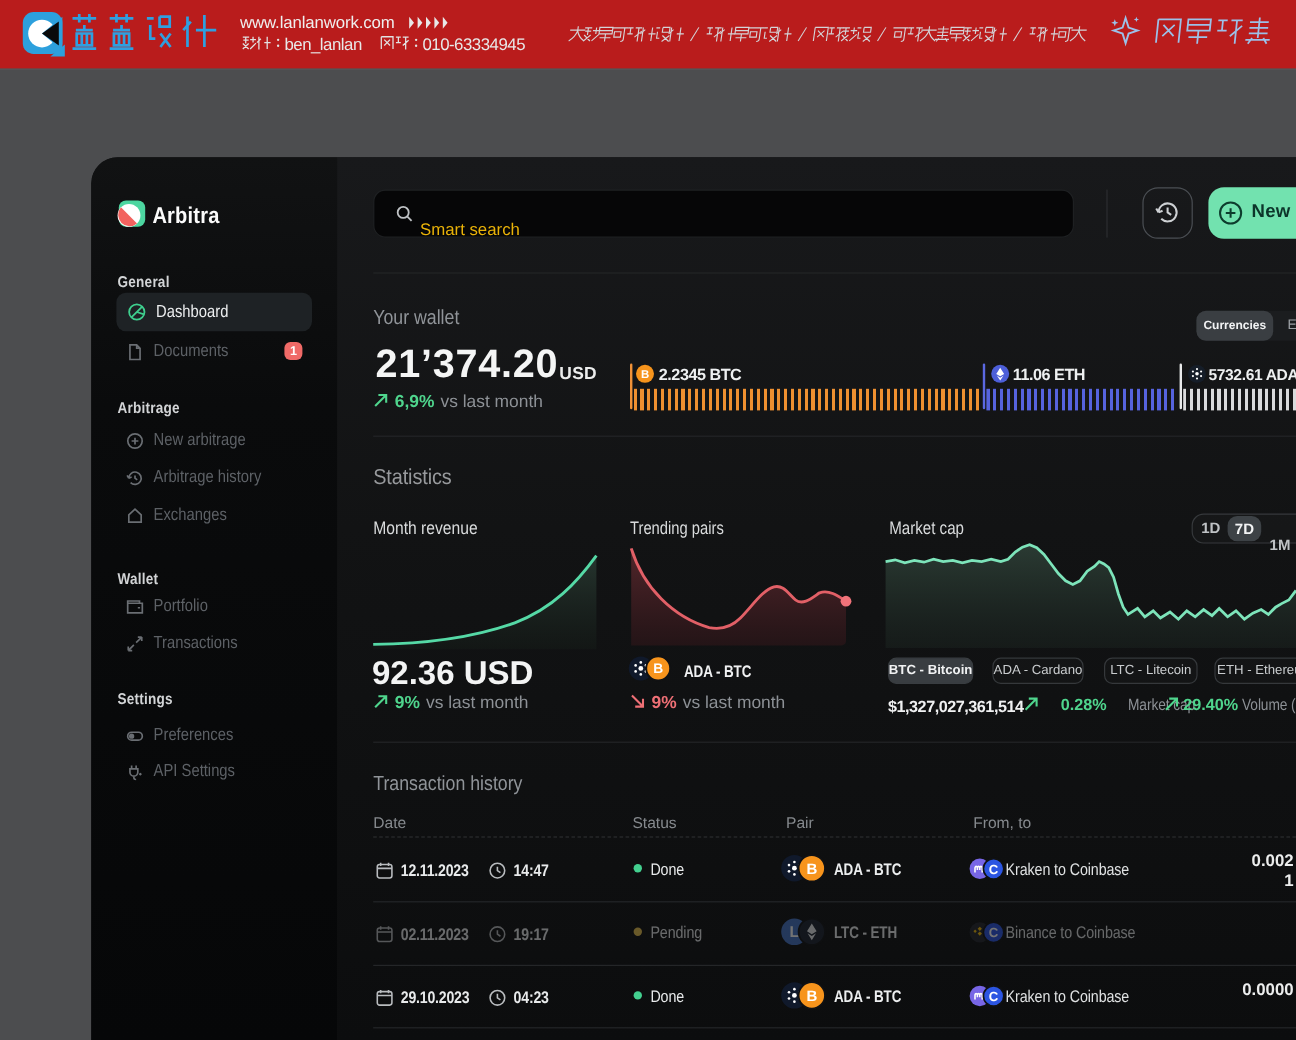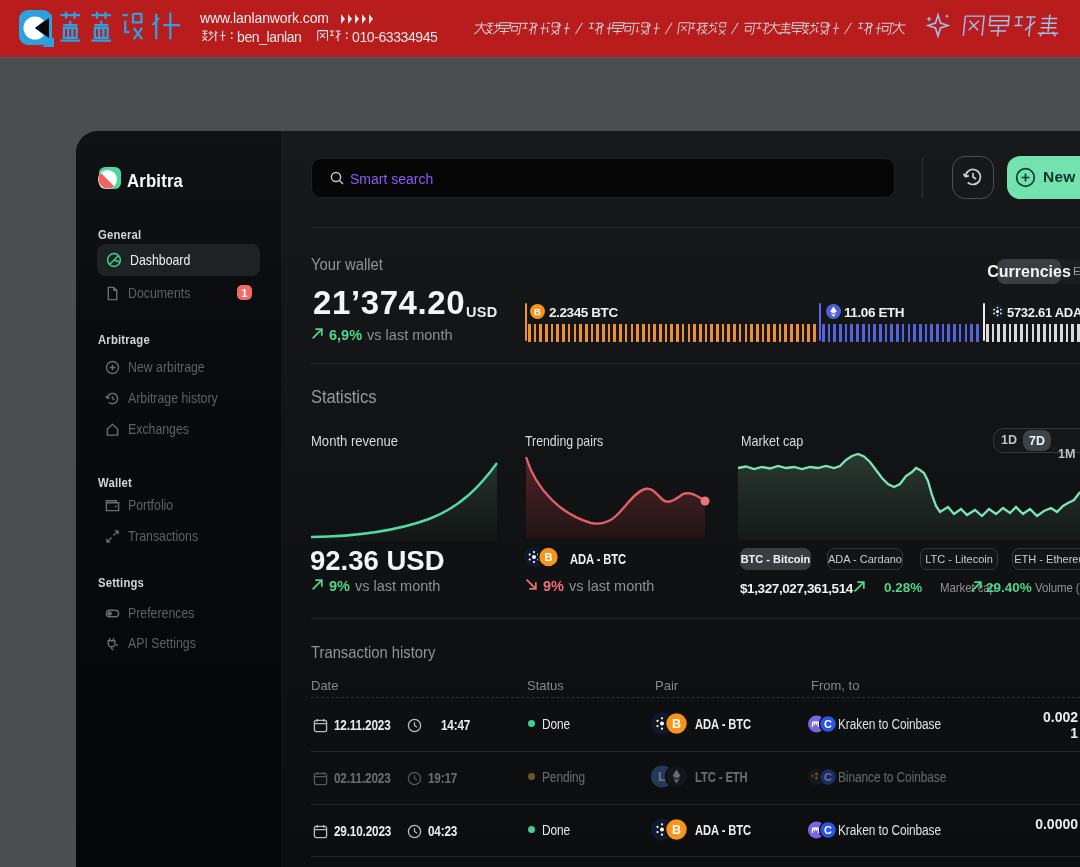--- a/index.html
+++ b/index.html
@@ -235,21 +235,21 @@
         <path d="M5,2 V5 M9,2 V5 M3.5,5 H10.5 V8 A3.5,3.5 0 0 1 3.5,8 Z M7,11.5 V13 C7,14 8,14.5 9,14.5 M12,9 L13.5,10.5 M13.5,9 L12,10.5"></path>
       </svg>
   <span>API Settings</span>
 </div>
 
 <div class="abs" style="left:235px;top:27px;width:584px;height:40px;border-radius:10px;background:#060607;border:1px solid #1e2022"></div>
 <svg class="abs" style="left:253px;top:39px" width="16" height="16" viewBox="0 0 16 16" fill="none" stroke="#bfc2c5" stroke-width="1.5">
       <circle cx="7" cy="7" r="4.6"></circle>
       <path d="M10.5,10.5 L14,14"></path>
     </svg>
-<div class="abs" style="left:274px;top:40px;font-size:14px;color:#8b5cf6">Smart search</div>
+<div class="abs" style="left:274px;top:52px;font-size:14px;color:#eab308">Smart search</div>
 <div class="abs" style="left:846px;top:27px;width:1px;height:40px;background:#2c2e30"></div>
 <div class="abs" style="left:876px;top:25px;width:42px;height:43px;border-radius:13px;border:1.5px solid #4b4f54"></div>
 <svg class="abs" style="left:886px;top:35px" width="22" height="22" viewBox="0 0 22 22" fill="none" stroke="#cdd0d3" stroke-width="1.7">
       <path d="M3.5,11 A7.5,7.5 0 1 1 5.7,16.3 M3.5,11 L1.5,7.8 M3.5,11 L6.8,9.6 M11,7 V11 L14,13"></path>
     </svg>
 <div class="abs" style="left:931px;top:25px;width:135px;height:43px;border-radius:13px;background:#72e2af"></div>
 <svg class="abs" style="left:939px;top:36px" width="21" height="21" viewBox="0 0 21 21" fill="none" stroke="#0d3c2d" stroke-width="1.7">
       <circle cx="10.5" cy="10.5" r="8.8"></circle>
       <path d="M10.5,6.5 V14.5 M6.5,10.5 H14.5"></path>
     </svg>
@@ -260,21 +260,21 @@
 <div class="abs" style="left:237px;top:153px;font-size:33px;font-weight:bold;color:#f4f5f5;letter-spacing:0.6px">21’374.20</div>
 <div class="abs" style="left:390px;top:173px;font-size:14.5px;font-weight:bold;color:#eceded;letter-spacing:.3px">USD</div>
 <div class="chg" style="left:235px;top:196px">
   <svg width="13" height="13" viewBox="0 0 12 12" fill="none" stroke="#4fd58d" stroke-width="1.6">
         <path d="M1.5,10.5 L10,2 M4,2 H10 V8"></path>
       </svg>
   <b class="up">6,9%</b>
       <span>vs last month</span>
 </div>
 <div class="abs" style="left:921px;top:128px;width:150px;height:25px;border-radius:8px;background:#1b1d1f"></div>
-<div class="abs" style="left:921px;top:128px;width:64px;height:25px;border-radius:8px;background:#3a3e42;display:flex;align-items:center;justify-content:center;font-size:16px;font-weight:bold;color:#f2f3f4">Currencies</div>
+<div class="abs" style="left:921px;top:128px;width:64px;height:25px;border-radius:8px;background:#3a3e42;display:flex;align-items:center;justify-content:center;font-size:10px;font-weight:bold;color:#f2f3f4">Currencies</div>
 <div class="abs" style="left:997px;top:134px;font-size:11.5px;color:#9b9fa4">Excha</div>
 
 <div class="abs" style="left:449px;top:172px;width:2.4px;height:38px;border-radius:2px;background:#f09238"></div>
 <svg class="abs" style="left:454px;top:173px" width="15" height="15" viewBox="0 0 15 15">
       <circle cx="7.5" cy="7.5" r="7.5" fill="#f7941c"></circle>
       <text x="7.5" y="11" font-size="9.5" font-weight="bold" fill="#fff" text-anchor="middle" font-family="Liberation Sans">B</text>
     </svg>
 <div class="abs" style="left:473px;top:174px;font-size:13.5px;font-weight:bold;color:#eef0f1;letter-spacing:-0.4px">2.2345 BTC</div>
 <div class="bars" style="left:452px;top:193px;width:290px;background:repeating-linear-gradient(90deg,#ef9030 0,#ef9030 2.6px,transparent 2.6px,transparent 5.7px)"></div>
 
@@ -405,21 +405,21 @@
 <div class="thead" style="left:735px;top:547px">From, to</div>
 <div class="abs" style="left:235px;top:566px;width:769px;height:0;border-top:1px dashed #303234"></div>
 
 <div class="cell" style="left:237px;top:586px;gap:6px">
   <svg width="15" height="15" viewBox="0 0 16 16" fill="none" stroke="#b9bcbf" stroke-width="1.4">
         <rect x="1.5" y="2.5" width="13" height="12" rx="2"></rect>
         <path d="M4.5,1 V4 M11.5,1 V4 M1.5,6 H14.5"></path>
       </svg>
   <span class="dtxt">12.11.2023</span>
 </div>
-<div class="cell" style="left:331px;top:586px;gap:19px">
+<div class="cell" style="left:331px;top:586px;gap:6px">
   <svg width="15" height="15" viewBox="0 0 16 16" fill="none" stroke="#b9bcbf" stroke-width="1.4">
         <circle cx="8" cy="8" r="6.5"></circle>
         <path d="M8,4.5 V8 L10.7,9.8"></path>
       </svg>
   <span class="dtxt">14:47</span>
 </div>
 <div class="abs" style="left:452px;top:589px;width:7px;height:7px;border-radius:50%;background:#43d08f"></div>
 <div class="abs" style="left:466px;top:585px;font-size:14px;color:#e8eaeb"><span class="cnd">Done</span></div>
 <svg class="abs" style="left:575px;top:581px" width="38" height="23" viewBox="0 0 38 23">
   <circle cx="11" cy="11.5" r="11" fill="#10192b"></circle>

